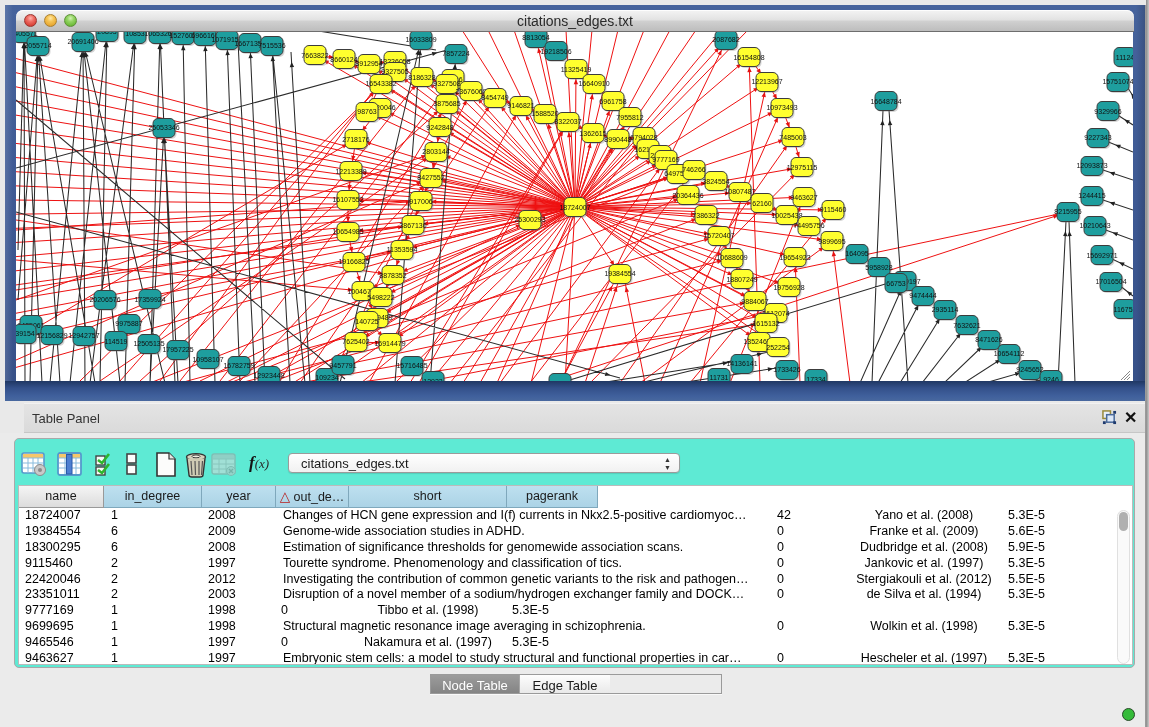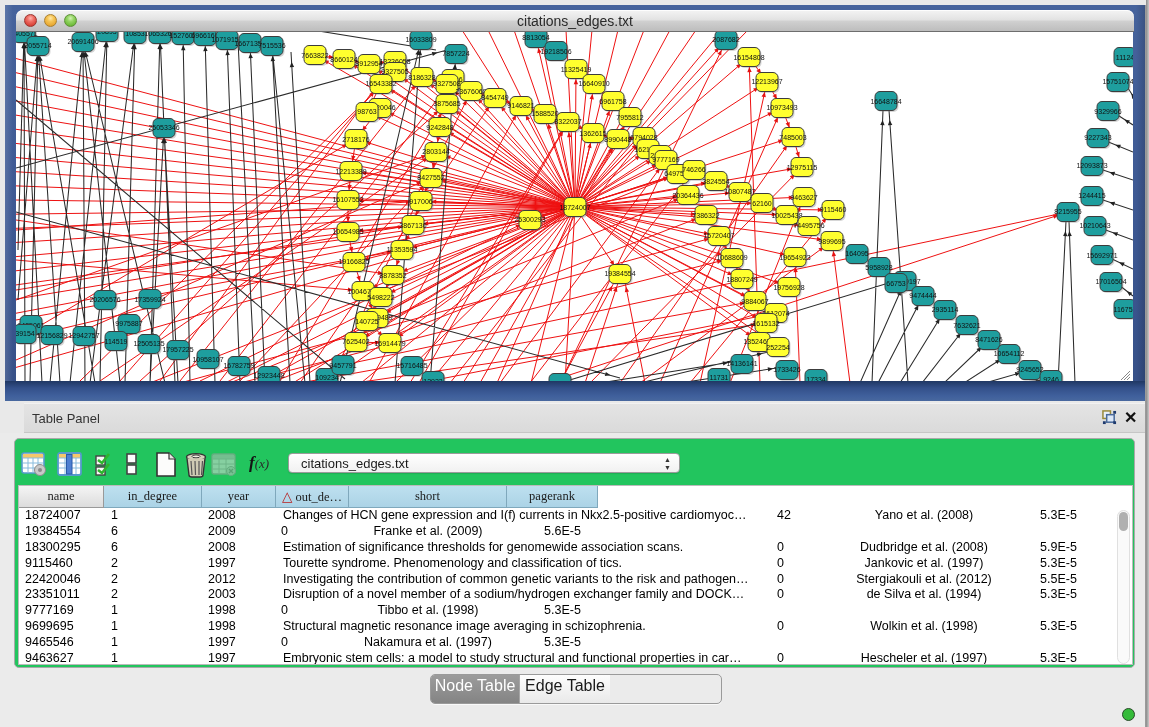--- a/index.html
+++ b/index.html
@@ -26,49 +26,49 @@
 #canvas { position:absolute; left:16px; top:32px; width:1117px; height:349px; background:#ffffff; overflow:hidden; }
 
 
 #tp-bar { position:absolute; left:16px; top:403px; width:1146px; height:30px;
   background:linear-gradient(180deg,#e4e4e4,#dadada); border-top:1px solid #f2f2f2; border-bottom:1px solid #c6c6c6;margin-left:8px; }
 #tp-bar .t { position:absolute; left:8px; top:7px; font-size:13px; color:#333; }
 #tp-float { position:absolute; left:1102px; top:410px; width:15px; height:15px; }
 #tp-x { position:absolute; left:1124px; top:408px; width:16px; height:18px; font-size:16px; font-weight:bold; color:#111; }
 #panel { position:absolute; left:0; top:433px; width:1146px; height:294px; background:#ebebeb; }
 #container { position:absolute; left:14px; top:5px; width:1121px; height:230px;
-  border:1px solid #a9a9a9; border-radius:5px; background:#22c55e; }
+  border:1px solid #a9a9a9; border-radius:5px; background:#5eead4; }
 
 
 .ic { position:absolute; top:13px; }
 #dropdown { position:absolute; left:273px; top:14px; width:392px; height:20px;
   border:1px solid #9b9b9b; border-radius:4px;
   background:linear-gradient(180deg,#ffffff,#f1f1f1); box-shadow:0 1px 1px rgba(0,0,0,0.12);
   font-size:13px; color:#1a1a1a; line-height:19px; padding-left:12px; }
 #dd-arrows { position:absolute; right:8px; top:2px; font-size:7px; color:#333; line-height:7.5px; }
 
 
 #tablewrap { position:absolute; left:3px; top:46px; width:1115px; height:180px; background:#ffffff; border:1px solid #bbb; overflow:hidden; }
 #thead { position:absolute; left:0; top:0; height:22px; width:1113px; display:flex;
   font-size:12.5px; color:#1a1a1a; }
-#thead .h { background:linear-gradient(180deg,#bee0ef,#abd3e6); border-right:1px solid #7fa8bc; border-bottom:1px solid #7fa8bc; text-align:center; line-height:21px; height:22px;font-family:Liberation Serif, serif; }
+#thead .h { background:linear-gradient(180deg,#bee0ef,#abd3e6); border-right:1px solid #7fa8bc; border-bottom:1px solid #7fa8bc; text-align:center; line-height:21px; height:22px; }
 #thead .h.sel { background:linear-gradient(180deg,#f5f5f5,#dcdcdc); border-right:1px solid #999; border-bottom:1px solid #999; }
 .w1{width:85px;} .w2{width:98px;} .w3{width:74px;} .w4{width:496px;} .w5{width:73px;} .w6{width:158px;} .w7{width:91px;}
 #tbody { position:absolute; left:0; top:22px; width:1113px; font-size:12.5px; color:#000; }
 .trow { display:flex; height:15.9px; line-height:15.9px; white-space:nowrap; }
 .trow div { overflow:hidden; }
 .c1{width:85px; padding-left:6px;} .c2{width:98px; padding-left:7px;} .c3{width:74px; padding-left:6px;}
 .c4{width:496px; padding-left:7px;} .c5{width:73px; padding-left:5px;} .c6{width:158px; text-align:center;}
-.c7{width:91px; padding-left:5px;margin-left:32px;}
+.c7{width:91px; padding-left:5px;}
 #vscroll { position:absolute; right:2px; top:24px; width:13px; height:154px; background:#fafafa; border:1px solid #e0e0e0; border-radius:7px; }
 #vthumb { position:absolute; left:1px; top:1px; width:9px; height:19px; background:#b0b0b0; border-radius:5px; }
 
 
-#seg { position:absolute; left:430px; top:674px; height:30px; display:flex;
-  border:1px solid #9a9a9a; border-radius:5px; overflow:hidden; font-size:16px;
+#seg { position:absolute; left:430px; top:674px; height:20px; display:flex;
+  border:1px solid #9a9a9a; border-radius:0; overflow:hidden; font-size:13px;
   box-shadow:0 1px 0 rgba(255,255,255,0.7); }
 #seg div { line-height:21px; text-align:center; }
 #seg .on { width:88px; background:linear-gradient(180deg,#9c9c9c,#848484); color:#fff; }
 #seg .off { background:linear-gradient(180deg,#fdfdfd,#e9e9e9); color:#1a1a1a; border-left:1px solid #a6a6a6; }
 #seg .s2 { width:91px; } #seg .s3 { width:111px;margin-top:34px; }
 
 #memory { position:absolute; right:36px; top:728px; font-size:12px; color:#4d7c0f; }
 #memdot { position:absolute; right:14px; top:708px; width:13px; height:13px; border-radius:50%;
   background:#35bb3a; border:1.5px solid #2a4a2a; }
 
@@ -818,20 +818,21 @@
               <div class="c3">2008</div>
               <div class="c4">Changes of HCN gene expression and I(f) currents in Nkx2.5-positive cardiomyoc…</div>
               <div class="c5">42</div>
               <div class="c6">Yano et al. (2008)</div>
               <div class="c7">5.3E-5</div>
             </div>
 <div class="trow">
               <div class="c1">19384554</div>
               <div class="c2">6</div>
               <div class="c3">2009</div>
+              <div class="c4">Genome-wide association studies in ADHD.</div>
               <div class="c5">0</div>
               <div class="c6">Franke et al. (2009)</div>
               <div class="c7">5.6E-5</div>
             </div>
 <div class="trow">
               <div class="c1">18300295</div>
               <div class="c2">6</div>
               <div class="c3">2008</div>
               <div class="c4">Estimation of significance thresholds for genomewide association scans.</div>
               <div class="c5">0</div>

